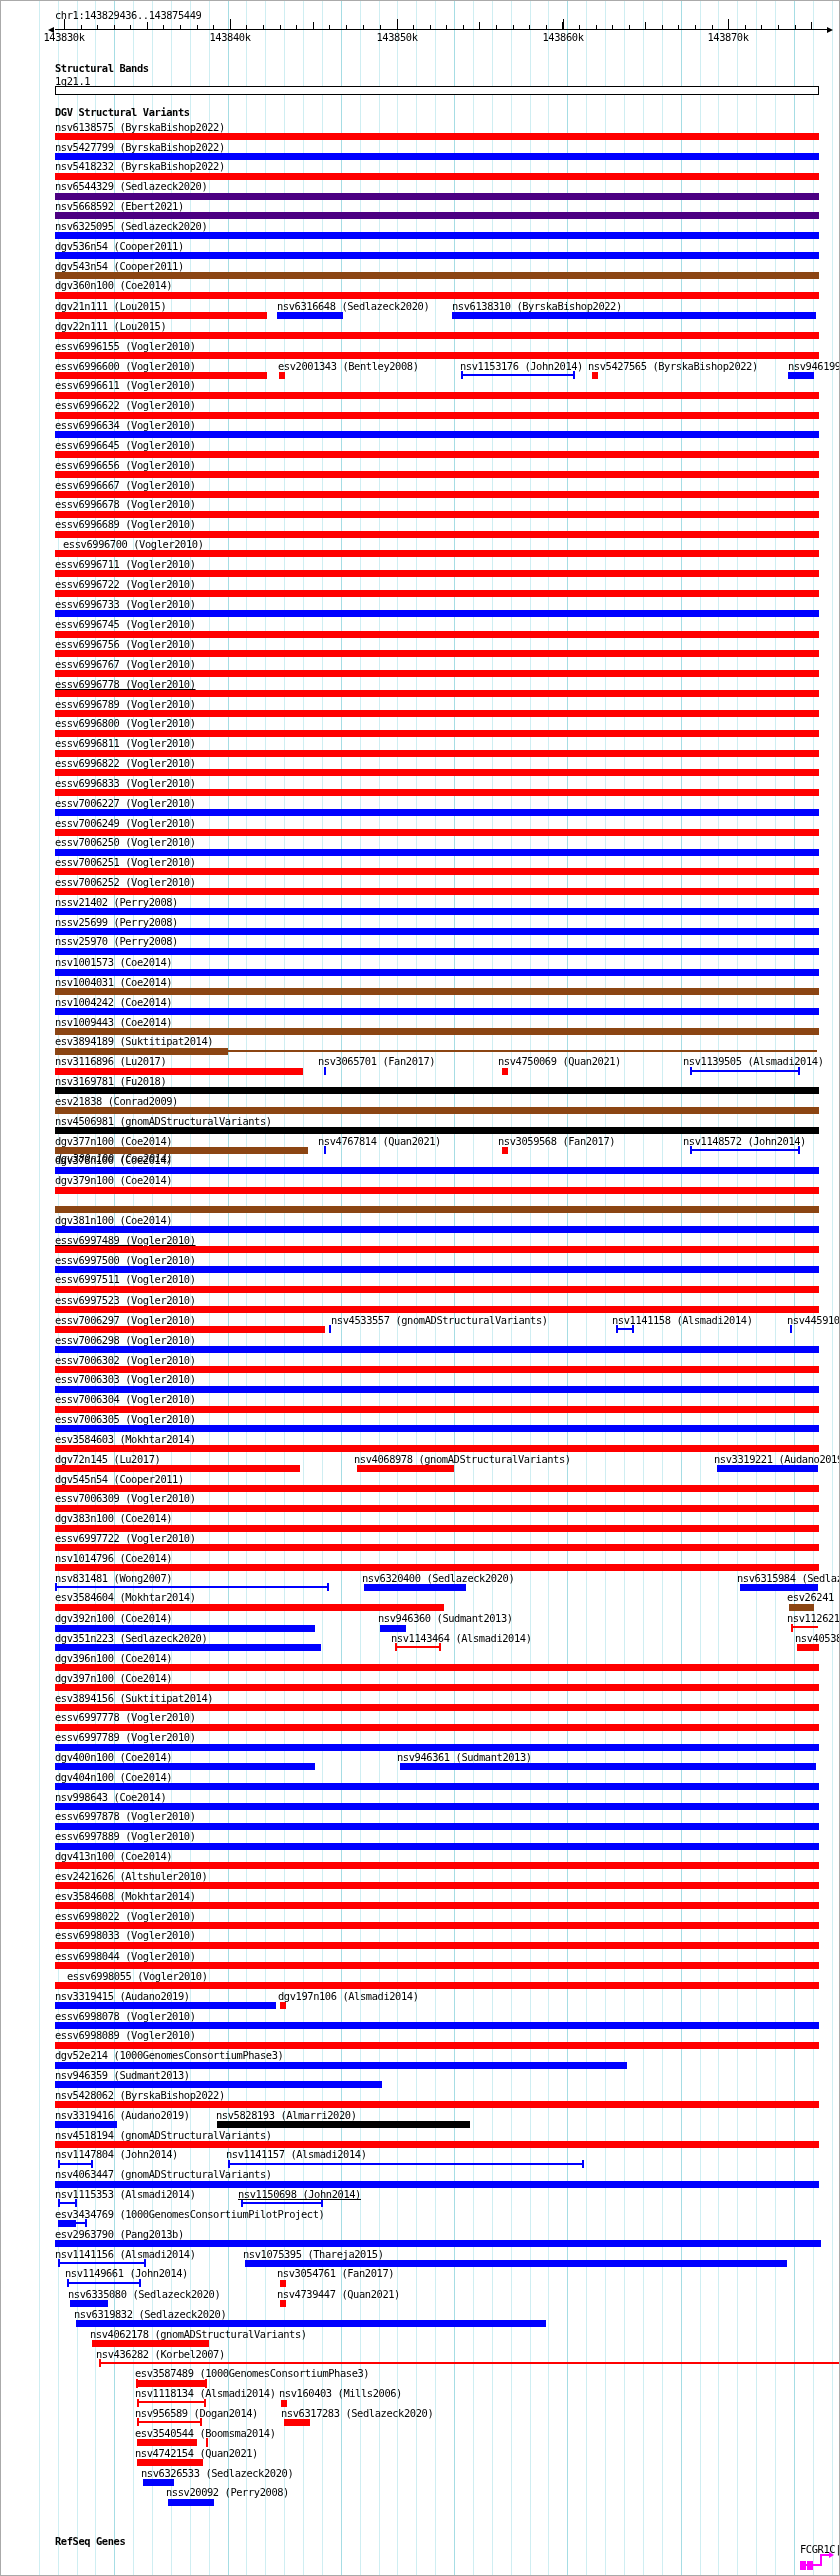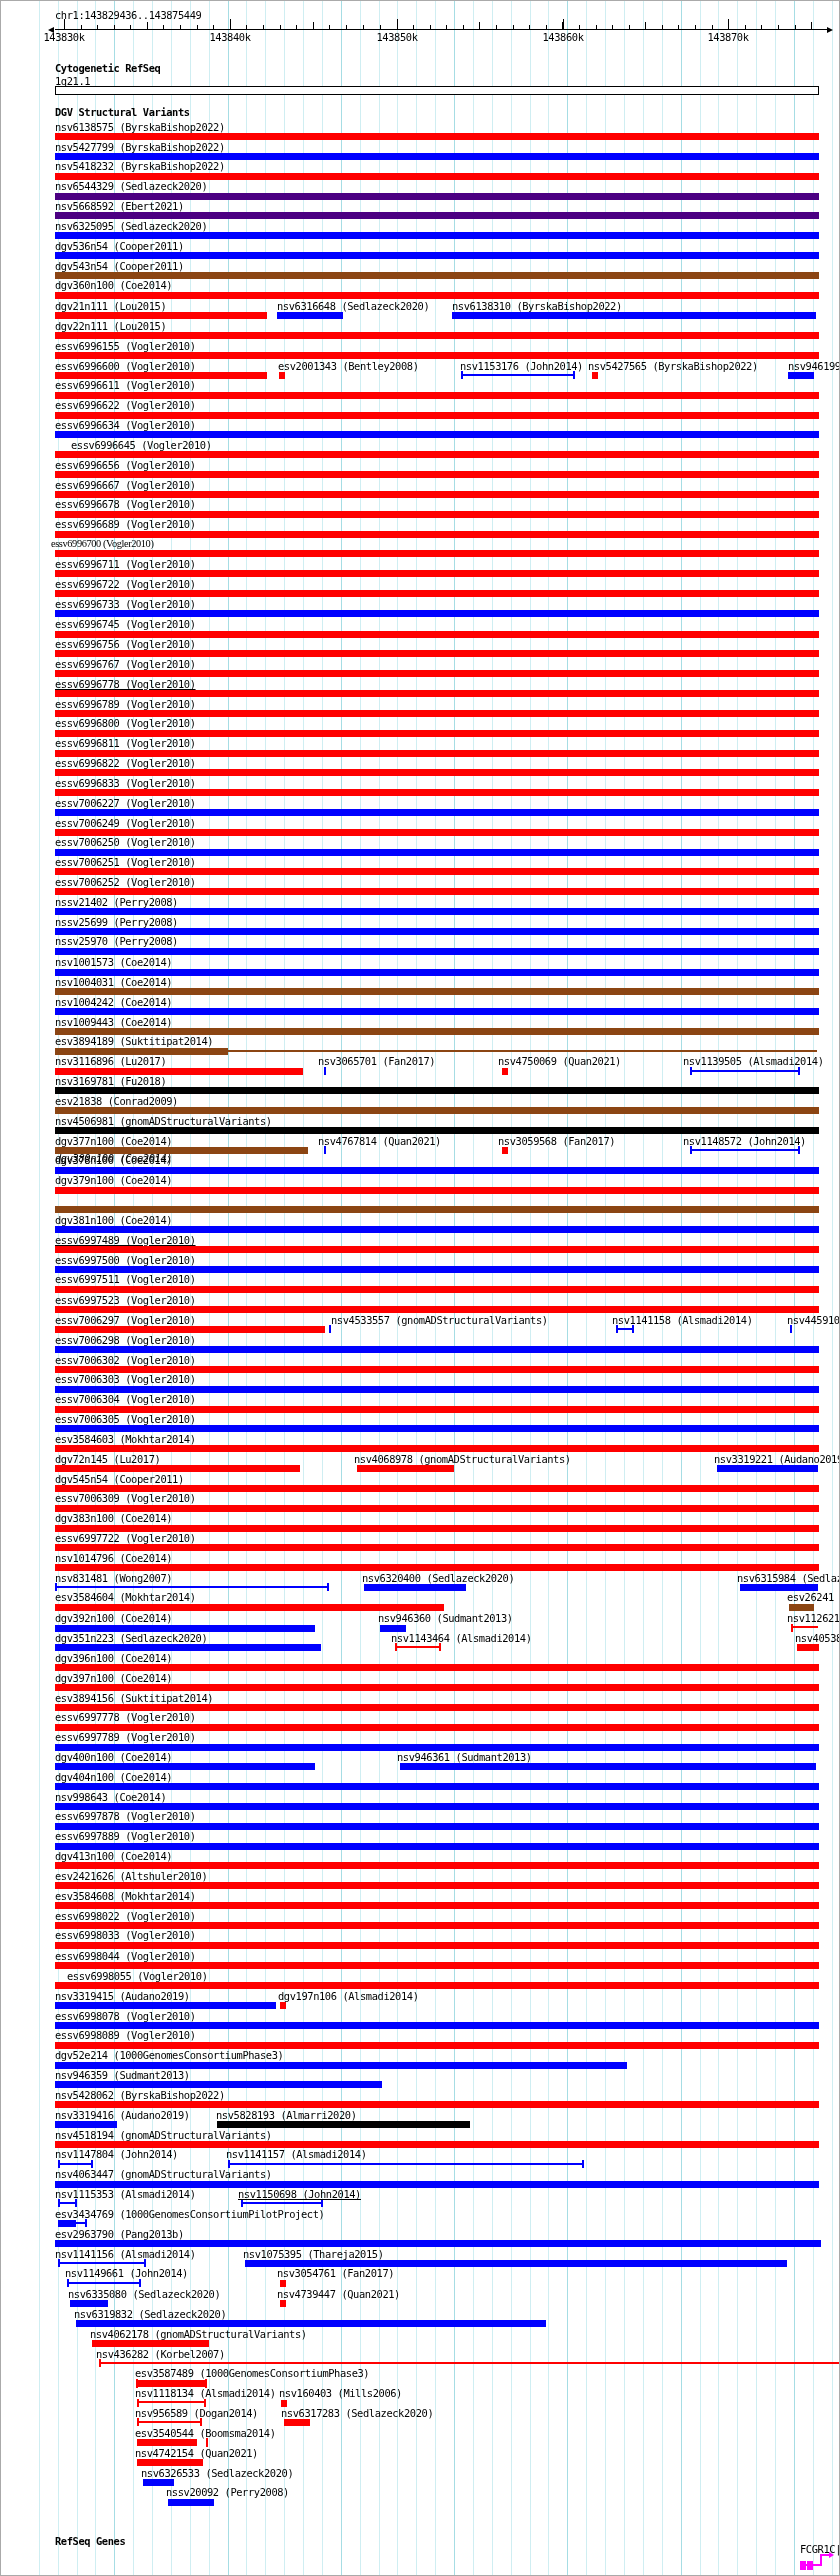--- a/index.html
+++ b/index.html
@@ -123,21 +123,21 @@
       <div class="tickv" style="left: 229px; top: 18px; height: 10.4px;"></div>
       <div class="ticklabel" style="left: 229px; top: 31px;">143840k</div>
       <div class="tickv" style="left: 396px; top: 18px; height: 10.4px;"></div>
       <div class="ticklabel" style="left: 396px; top: 31px;">143850k</div>
       <div class="tickv" style="left: 562px; top: 18px; height: 10.4px;"></div>
       <div class="ticklabel" style="left: 562px; top: 31px;">143860k</div>
       <div class="tickv" style="left: 727px; top: 18px; height: 10.4px;"></div>
       <div class="ticklabel" style="left: 727px; top: 31px;">143870k</div>
     </div>
 
-  <div class="lbl hdr" style="left:54px;top:62px;">Cytogenetic RefSeq</div>
+  <div class="lbl hdr" style="left:54px;top:62px;">Structural Bands</div>
   <div class="lbl" style="left:54px;top:75px;">1q21.1</div>
   <div class="bandrect" style="left:54px;top:85px;width:764px;height:9.4px;"></div>
 
   <div class="lbl hdr" style="left:54px;top:106px;">DGV Structural Variants</div>
 
   <div id="dgv-layer">
       <div class="lbl" style="left: 54px; top: 121px;">nsv6138575 (ByrskaBishop2022)</div>
       <div class="shape" style="left: 54px; top: 132px; width: 764px; height: 6.6px; background: rgb(255, 0, 0);"></div>
       <div class="lbl" style="left: 54px; top: 141px;">nsv5427799 (ByrskaBishop2022)</div>
       <div class="shape" style="left: 54px; top: 152px; width: 764px; height: 6.6px; background: rgb(0, 0, 255);"></div>
@@ -176,31 +176,31 @@
       <div class="lbl" style="left: 587px; top: 360px;">nsv5427565 (ByrskaBishop2022)</div>
       <div class="shape" style="left: 591px; top: 371px; width: 5.7px; height: 6.6px; background: rgb(255, 0, 0);"></div>
       <div class="lbl" style="left: 787px; top: 360px;">nsv946199</div>
       <div class="shape" style="left: 787px; top: 371px; width: 26.4px; height: 6.6px; background: rgb(0, 0, 255);"></div>
       <div class="lbl" style="left: 54px; top: 379px;">essv6996611 (Vogler2010)</div>
       <div class="shape" style="left: 54px; top: 391px; width: 764px; height: 6.6px; background: rgb(255, 0, 0);"></div>
       <div class="lbl" style="left: 54px; top: 399px;">essv6996622 (Vogler2010)</div>
       <div class="shape" style="left: 54px; top: 411px; width: 764px; height: 6.6px; background: rgb(255, 0, 0);"></div>
       <div class="lbl" style="left: 54px; top: 419px;">essv6996634 (Vogler2010)</div>
       <div class="shape" style="left: 54px; top: 430px; width: 764px; height: 6.6px; background: rgb(0, 0, 255);"></div>
-      <div class="lbl" style="left: 54px; top: 439px; margin-left: 16px;">essv6996645 (Vogler2010)</div>
+      <div class="lbl" style="left: 54px; top: 439px;">essv6996645 (Vogler2010)</div>
       <div class="shape" style="left: 54px; top: 450px; width: 764px; height: 6.6px; background: rgb(255, 0, 0);"></div>
       <div class="lbl" style="left: 54px; top: 459px;">essv6996656 (Vogler2010)</div>
       <div class="shape" style="left: 54px; top: 470px; width: 764px; height: 6.6px; background: rgb(255, 0, 0);"></div>
       <div class="lbl" style="left: 54px; top: 479px;">essv6996667 (Vogler2010)</div>
       <div class="shape" style="left: 54px; top: 490px; width: 764px; height: 6.6px; background: rgb(255, 0, 0);"></div>
       <div class="lbl" style="left: 54px; top: 498px;">essv6996678 (Vogler2010)</div>
       <div class="shape" style="left: 54px; top: 510px; width: 764px; height: 6.6px; background: rgb(255, 0, 0);"></div>
       <div class="lbl" style="left: 54px; top: 518px;">essv6996689 (Vogler2010)</div>
       <div class="shape" style="left: 54px; top: 530px; width: 764px; height: 6.6px; background: rgb(255, 0, 0);"></div>
-      <div class="lbl" style="left: 50px; top: 538px; font-family: Liberation Serif, serif;">essv6996700 (Vogler2010)</div>
+      <div class="lbl" style="left: 62px; top: 538px;">essv6996700 (Vogler2010)</div>
       <div class="shape" style="left: 54px; top: 549px; width: 764px; height: 6.6px; background: rgb(255, 0, 0);"></div>
       <div class="lbl" style="left: 54px; top: 558px;">essv6996711 (Vogler2010)</div>
       <div class="shape" style="left: 54px; top: 569px; width: 764px; height: 6.6px; background: rgb(255, 0, 0);"></div>
       <div class="lbl" style="left: 54px; top: 578px;">essv6996722 (Vogler2010)</div>
       <div class="shape" style="left: 54px; top: 589px; width: 764px; height: 6.6px; background: rgb(255, 0, 0);"></div>
       <div class="lbl" style="left: 54px; top: 598px;">essv6996733 (Vogler2010)</div>
       <div class="shape" style="left: 54px; top: 609px; width: 764px; height: 6.6px; background: rgb(0, 0, 255);"></div>
       <div class="lbl" style="left: 54px; top: 618px;">essv6996745 (Vogler2010)</div>
       <div class="shape" style="left: 54px; top: 630px; width: 764px; height: 6.6px; background: rgb(255, 0, 0);"></div>
       <div class="lbl" style="left: 54px; top: 638px;">essv6996756 (Vogler2010)</div>

